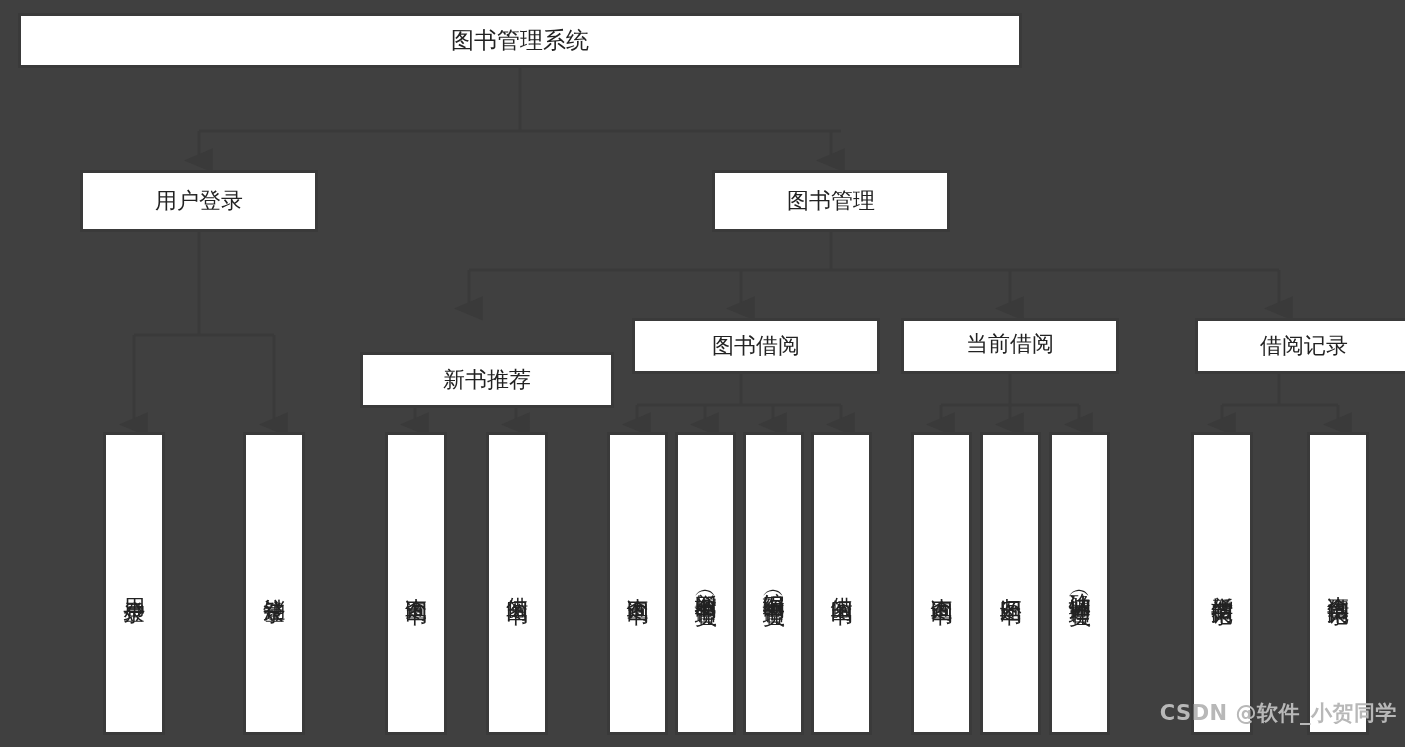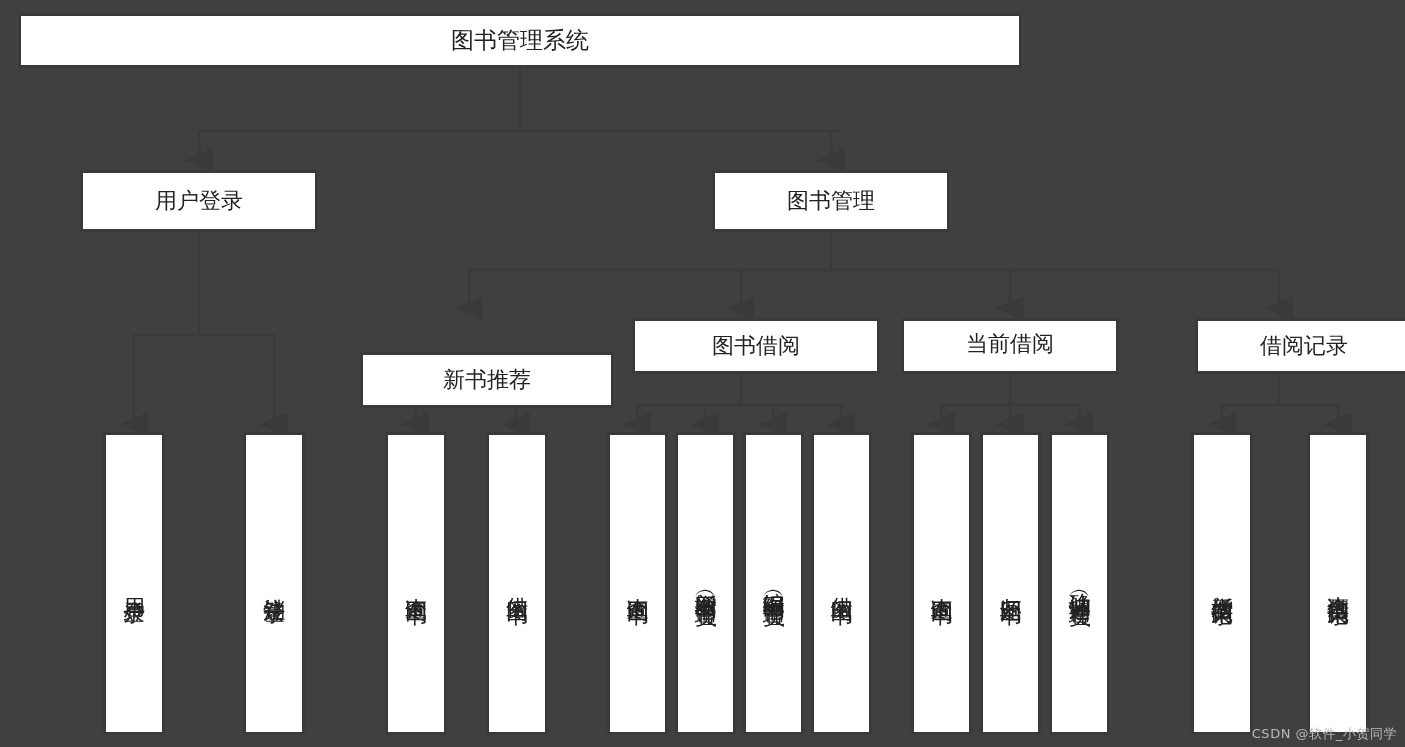--- a/index.html
+++ b/index.html
@@ -52,25 +52,26 @@
     padding: 4px 0;
   }
   .node.v .vtext {
     writing-mode: vertical-rl;
     text-orientation: upright;
     display: block;
   }
   .watermark {
     position: absolute;
     right: 8px;
-    bottom: 4px;
-    font-size: 13px;
+    bottom: 20px;
+    font-size: 21px;
     color: #b8b8b8;
     letter-spacing: 0.5px;
     white-space: nowrap;
+    font-weight: bold;
   }
 </style>
 </head>
 <body>
 
 <div id="canvas">
 
   <svg class="wires" viewBox="0 0 1405 747" xmlns="http://www.w3.org/2000/svg">
     <defs>
       <marker id="arrow" markerWidth="11" markerHeight="11" refX="4.2" refY="5" orient="auto" markerUnits="strokeWidth">

